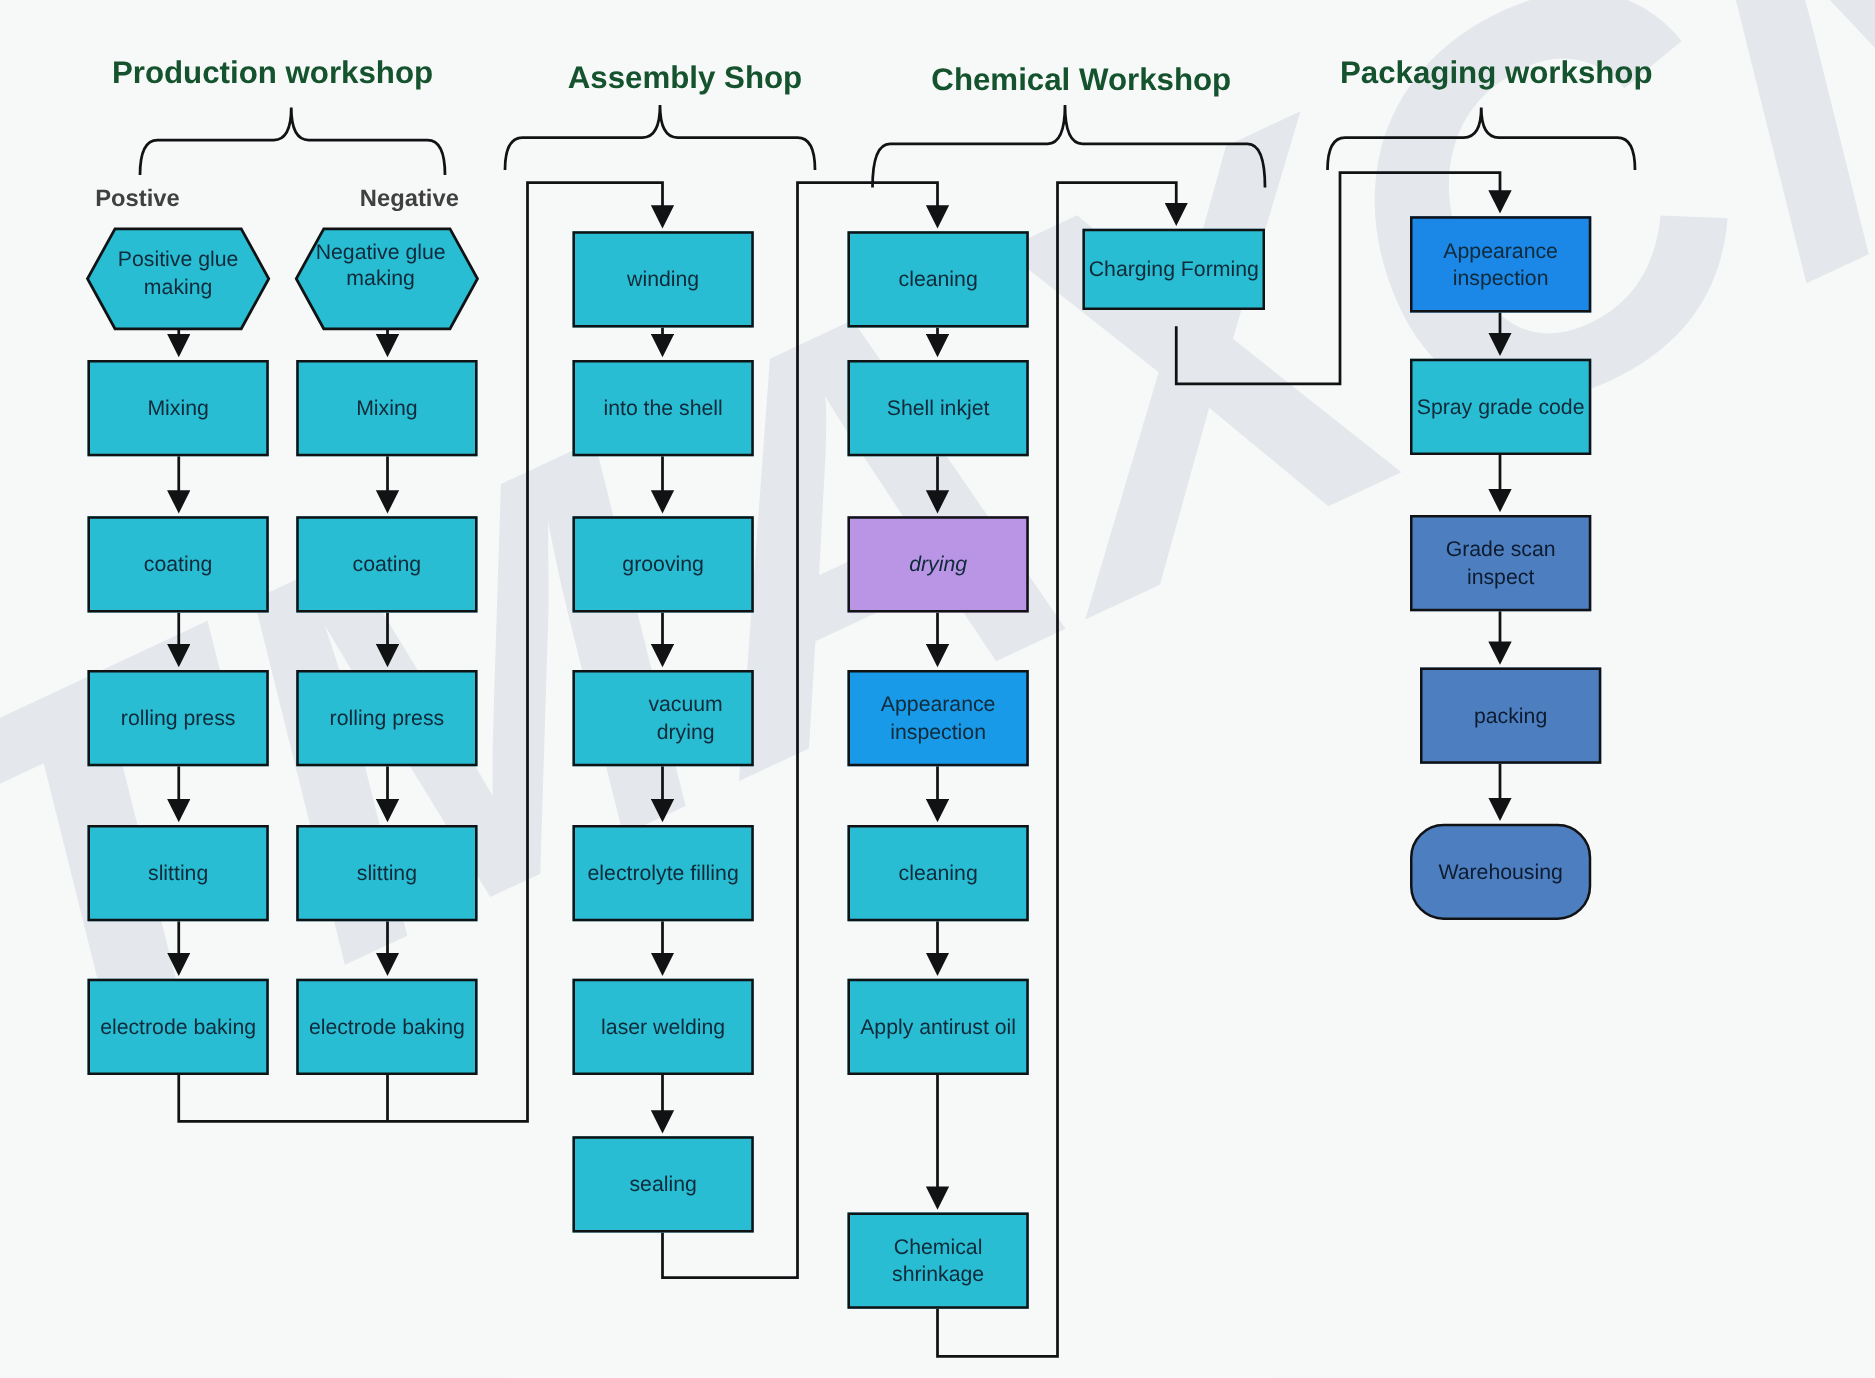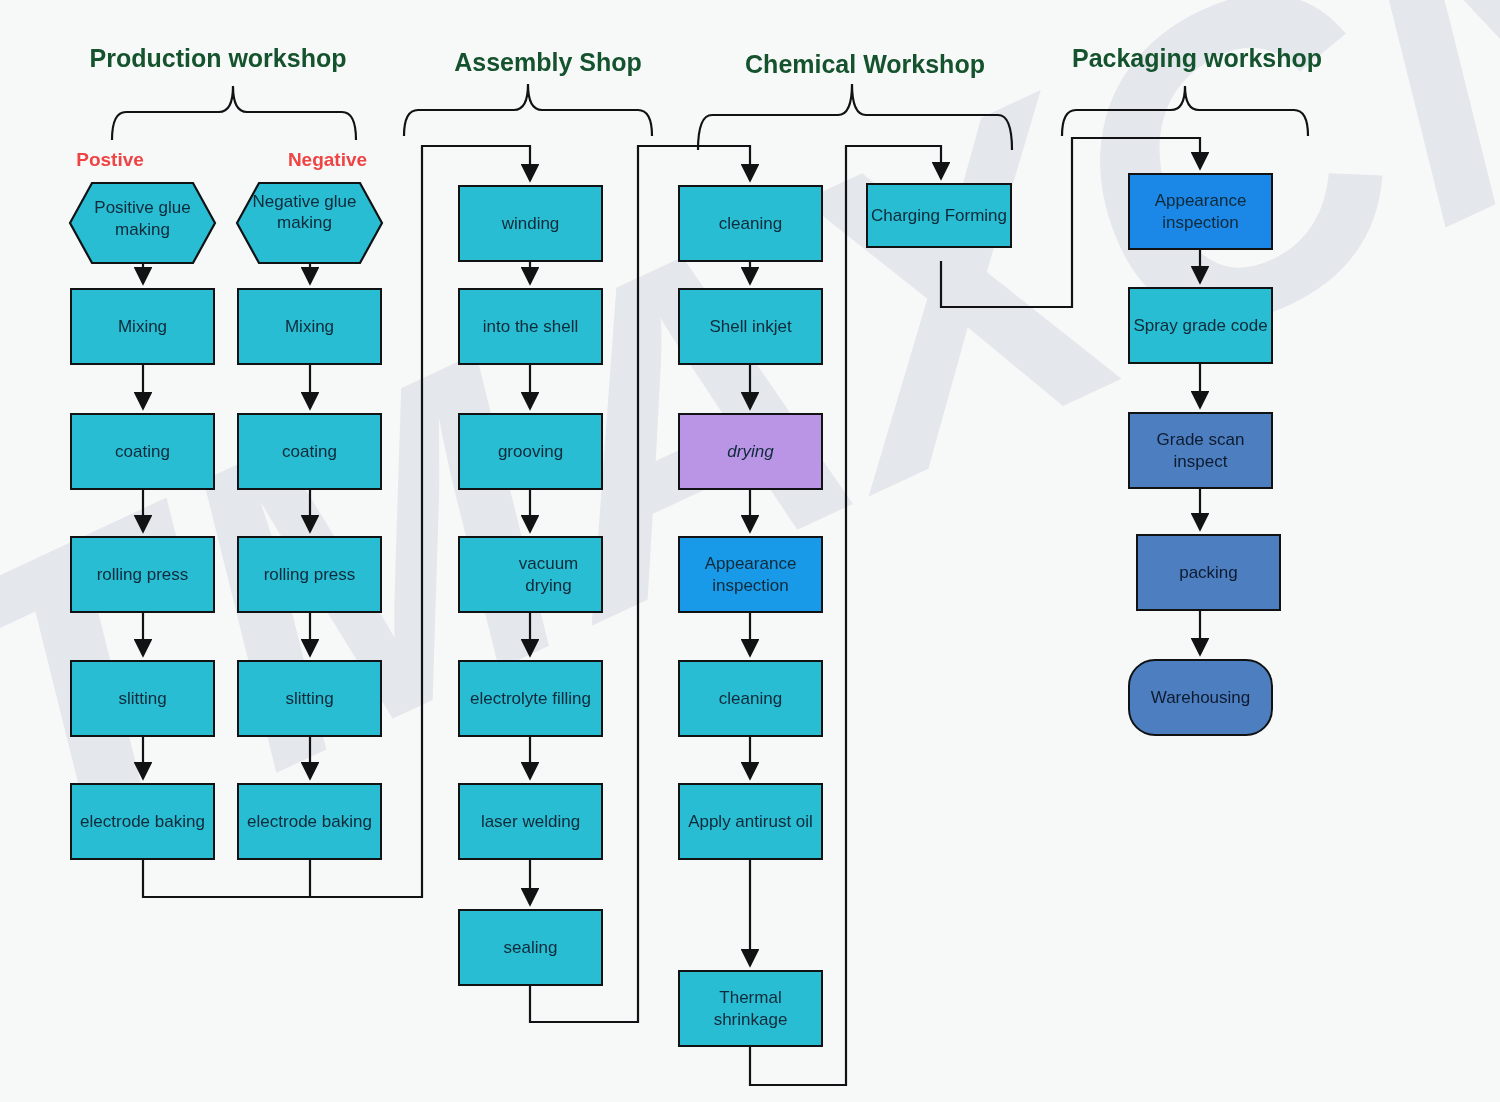--- a/index.html
+++ b/index.html
@@ -21,21 +21,21 @@
   svg.wires{position:absolute;left:0;top:0;width:1500px;height:1102px;}
   svg.wires path.wire, svg.wires path.brace{fill:none;stroke:var(--line);stroke-width:2.2px;}
   svg.wires .arrowhead{fill:var(--line);}
   svg.wires polygon.hex{fill:var(--teal);stroke:var(--line);stroke-width:2.2px;}
 
   .title{
     position:absolute;width:320px;text-align:center;
     font-size:25px;font-weight:bold;color:#14532d;
   }
   .sublabel{
-    position:absolute;text-align:center;font-size:19px;font-weight:bold;color:#ef4444;
+    position:absolute;text-align:center;font-size:19px;font-weight:bold;color:#404040;
   }
 
   .node{
     position:absolute;width:145px;height:77px;
     display:flex;align-items:center;justify-content:center;text-align:center;
     font-size:17px;line-height:1.25;color:var(--text);
     border:2.2px solid var(--line);padding:2px;
   }
   .node.teal{background:var(--teal);}
   .node.purple{background:var(--purple);font-style:italic;}
@@ -138,21 +138,21 @@
   <div class="node teal" style="left:458px;top:660px;">electrolyte filling</div>
   <div class="node teal" style="left:458px;top:783px;">laser welding</div>
   <div class="node teal" style="left:458px;top:909px;">sealing</div>
 
   <div class="node teal" style="left:678px;top:185px;">cleaning</div>
   <div class="node teal" style="left:678px;top:288px;">Shell inkjet</div>
   <div class="node purple" style="left:678px;top:413px;">drying</div>
   <div class="node blue" style="left:678px;top:536px;">Appearance inspection</div>
   <div class="node teal" style="left:678px;top:660px;">cleaning</div>
   <div class="node teal" style="left:678px;top:783px;">Apply antirust oil</div>
-  <div class="node teal" style="left:678px;top:970px;">Thermal shrinkage</div>
+  <div class="node teal" style="left:678px;top:970px;">Chemical shrinkage</div>
 
   <div class="node teal" style="left:866px;top:183px;width:146px;height:65px;">Charging Forming</div>
 
   <div class="node blue2" style="left:1128px;top:173px;">Appearance inspection</div>
   <div class="node teal" style="left:1128px;top:287px;">Spray grade code</div>
   <div class="node steel" style="left:1128px;top:412px;">Grade scan inspect</div>
   <div class="node steel" style="left:1136px;top:534px;">packing</div>
   <div class="node steel rounded" style="left:1128px;top:659px;">Warehousing</div>
 
 </div>

